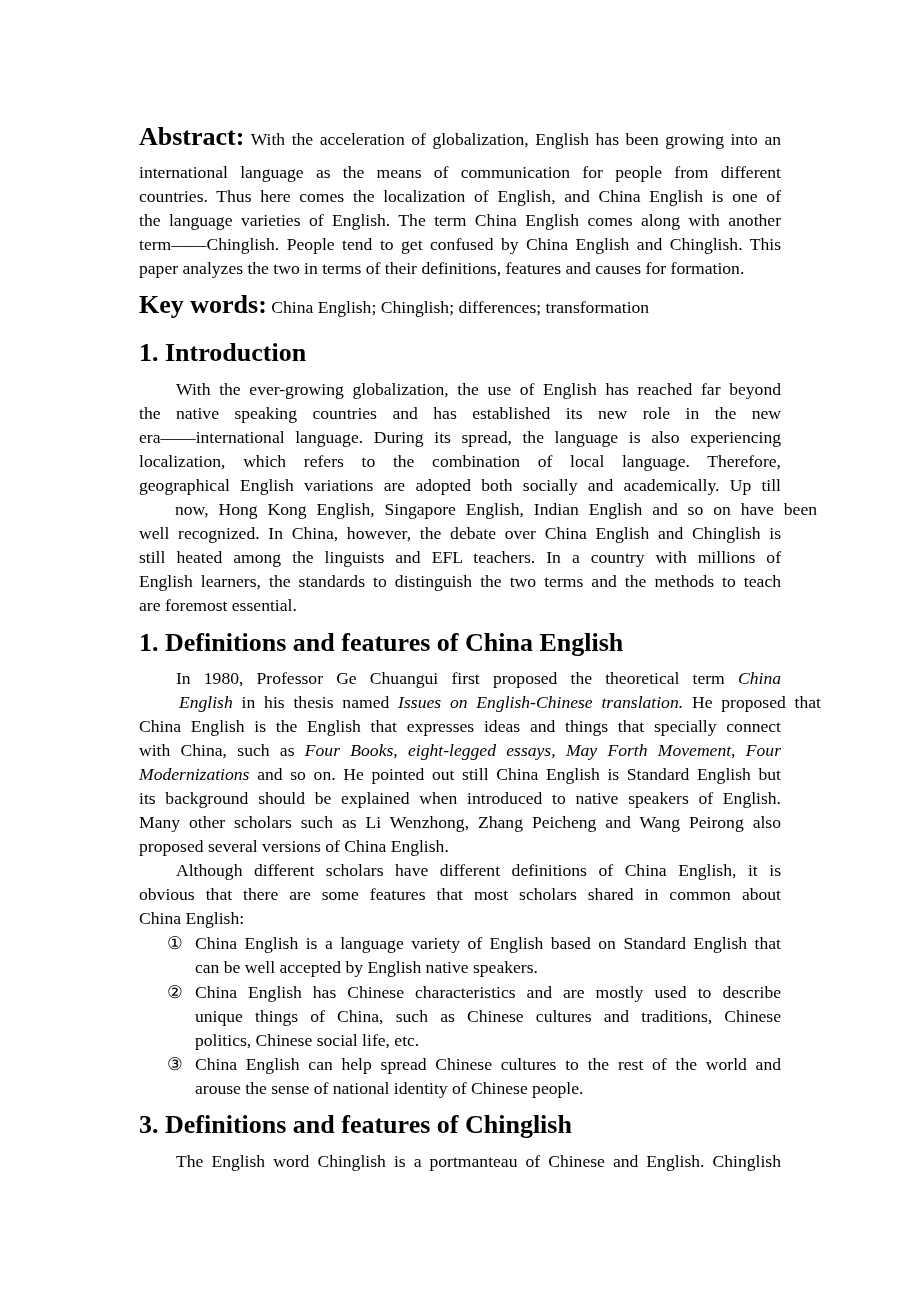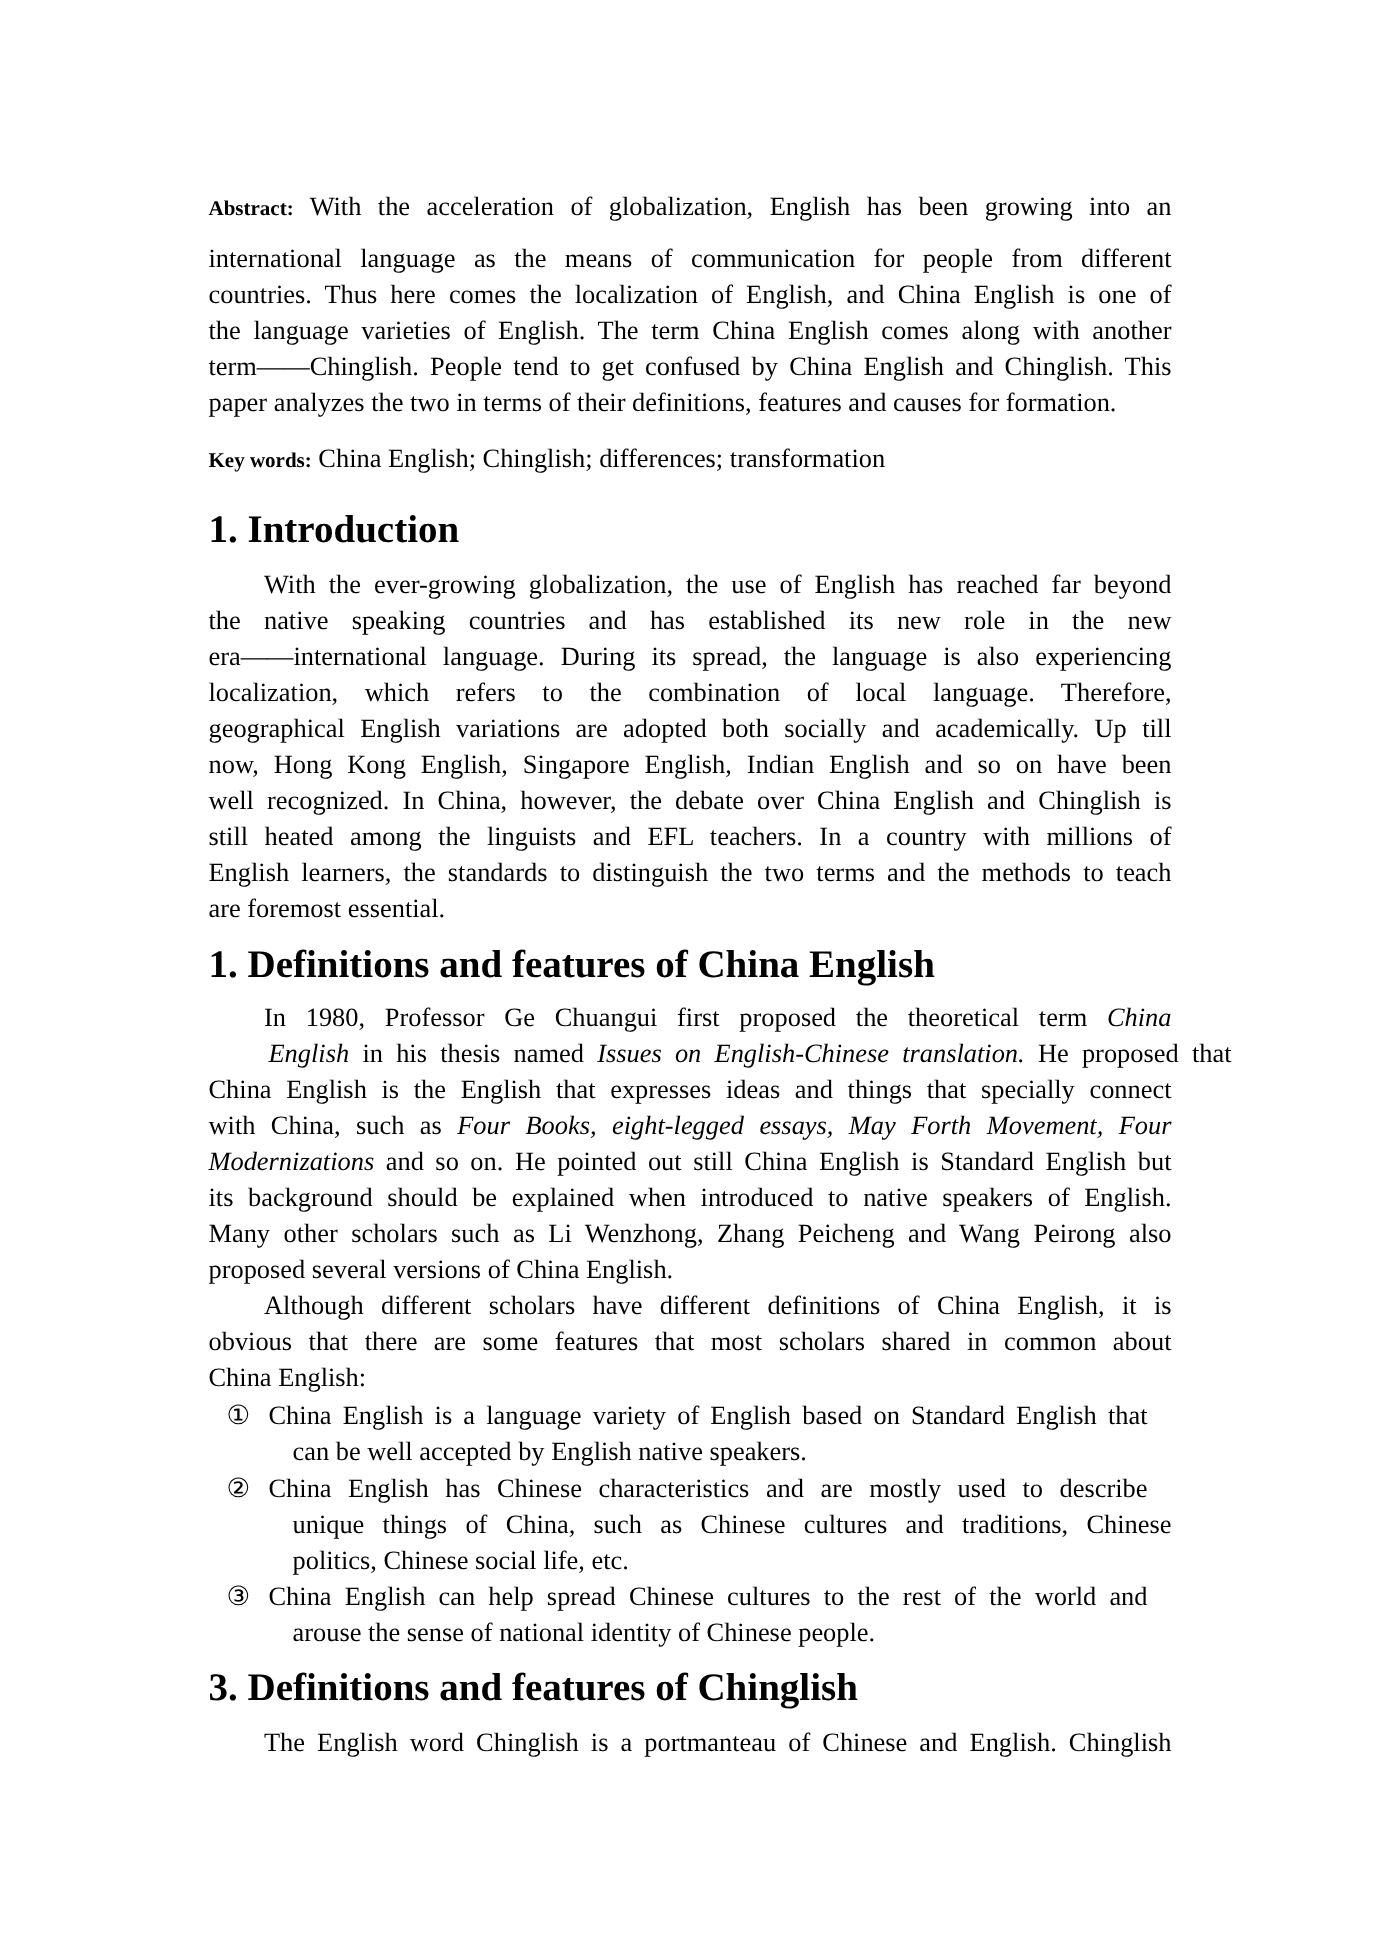--- a/index.html
+++ b/index.html
@@ -11,24 +11,24 @@
   .page { position: absolute; left: 139px; top: 0; width: 642px; }
   .line {
     position: absolute; left: 0; width: 642px;
     font-size: 17.6px; line-height: 24px; height: 24px;
     white-space: nowrap;
     text-align: justify; text-align-last: justify;
   }
   .line.last { text-align-last: left; }
   .line.indent { padding-left: 37px; width: 605px; }
   .line.item-cont { left: 56px; width: 586px; }
-  .line.item { left: 12px; width: 614px; }
+  .line.item { left: 28px; width: 614px; }
   .item .num { display: inline-block; width: 28px; text-align: left; }
   .item-body { display: inline-block; width: 586px; text-align: justify; text-align-last: justify; }
-  .bold-lead { font-weight: bold; font-size: 14px; }
+  .bold-lead { font-weight: bold; font-size: 26px; }
   .heading {
     position: absolute; left: 0; font-weight: bold; font-size: 26px;
     line-height: 26px; white-space: nowrap;
   }
   i { font-style: italic; }
 </style>
 </head>
 <body>
 
 <div class="page">
@@ -47,21 +47,21 @@
     <span class="bold-lead">Key words:</span>
     <span>China English; Chinglish; differences; transformation</span>
   </div>
 
   <div class="heading" style="top:340px;">1. Introduction</div>
   <div class="line indent" style="top:377px;">With the ever-growing globalization, the use of English has reached far beyond</div>
   <div class="line" style="top:401px;">the native speaking countries and has established its new role in the new</div>
   <div class="line" style="top:425px;">era——international language. During its spread, the language is also experiencing</div>
   <div class="line" style="top:449px;">localization, which refers to the combination of local language. Therefore,</div>
   <div class="line" style="top:473px;">geographical English variations are adopted both socially and academically. Up till</div>
-  <div class="line" style="top:497px;">now, Hong Kong English, Singapore English, Indian English and so on have been</div>
+  <div class="line" style="top:497px;margin-left:36px;">now, Hong Kong English, Singapore English, Indian English and so on have been</div>
   <div class="line" style="top:521px;">well recognized. In China, however, the debate over China English and Chinglish is</div>
   <div class="line" style="top:545px;">still heated among the linguists and EFL teachers. In a country with millions of</div>
   <div class="line" style="top:569px;">English learners, the standards to distinguish the two terms and the methods to teach</div>
   <div class="line last" style="top:593px;">are foremost essential.</div>
 
   <div class="heading" style="top:630px;">1. Definitions and features of China English</div>
   <div class="line indent" style="top:666px;"><span>In 1980, Professor Ge Chuangui first proposed the theoretical term</span> <i>China</i></div>
   <div class="line" style="top:690px;margin-left:40px;"><i>English</i><span> in his thesis named </span><i>Issues on English-Chinese translation.</i><span> He proposed that</span></div>
   <div class="line" style="top:714px;">China English is the English that expresses ideas and things that specially connect</div>
   <div class="line" style="top:738px;"><span>with China, such as </span><i>Four Books, eight-legged essays, May Forth Movement, Four</i></div>

